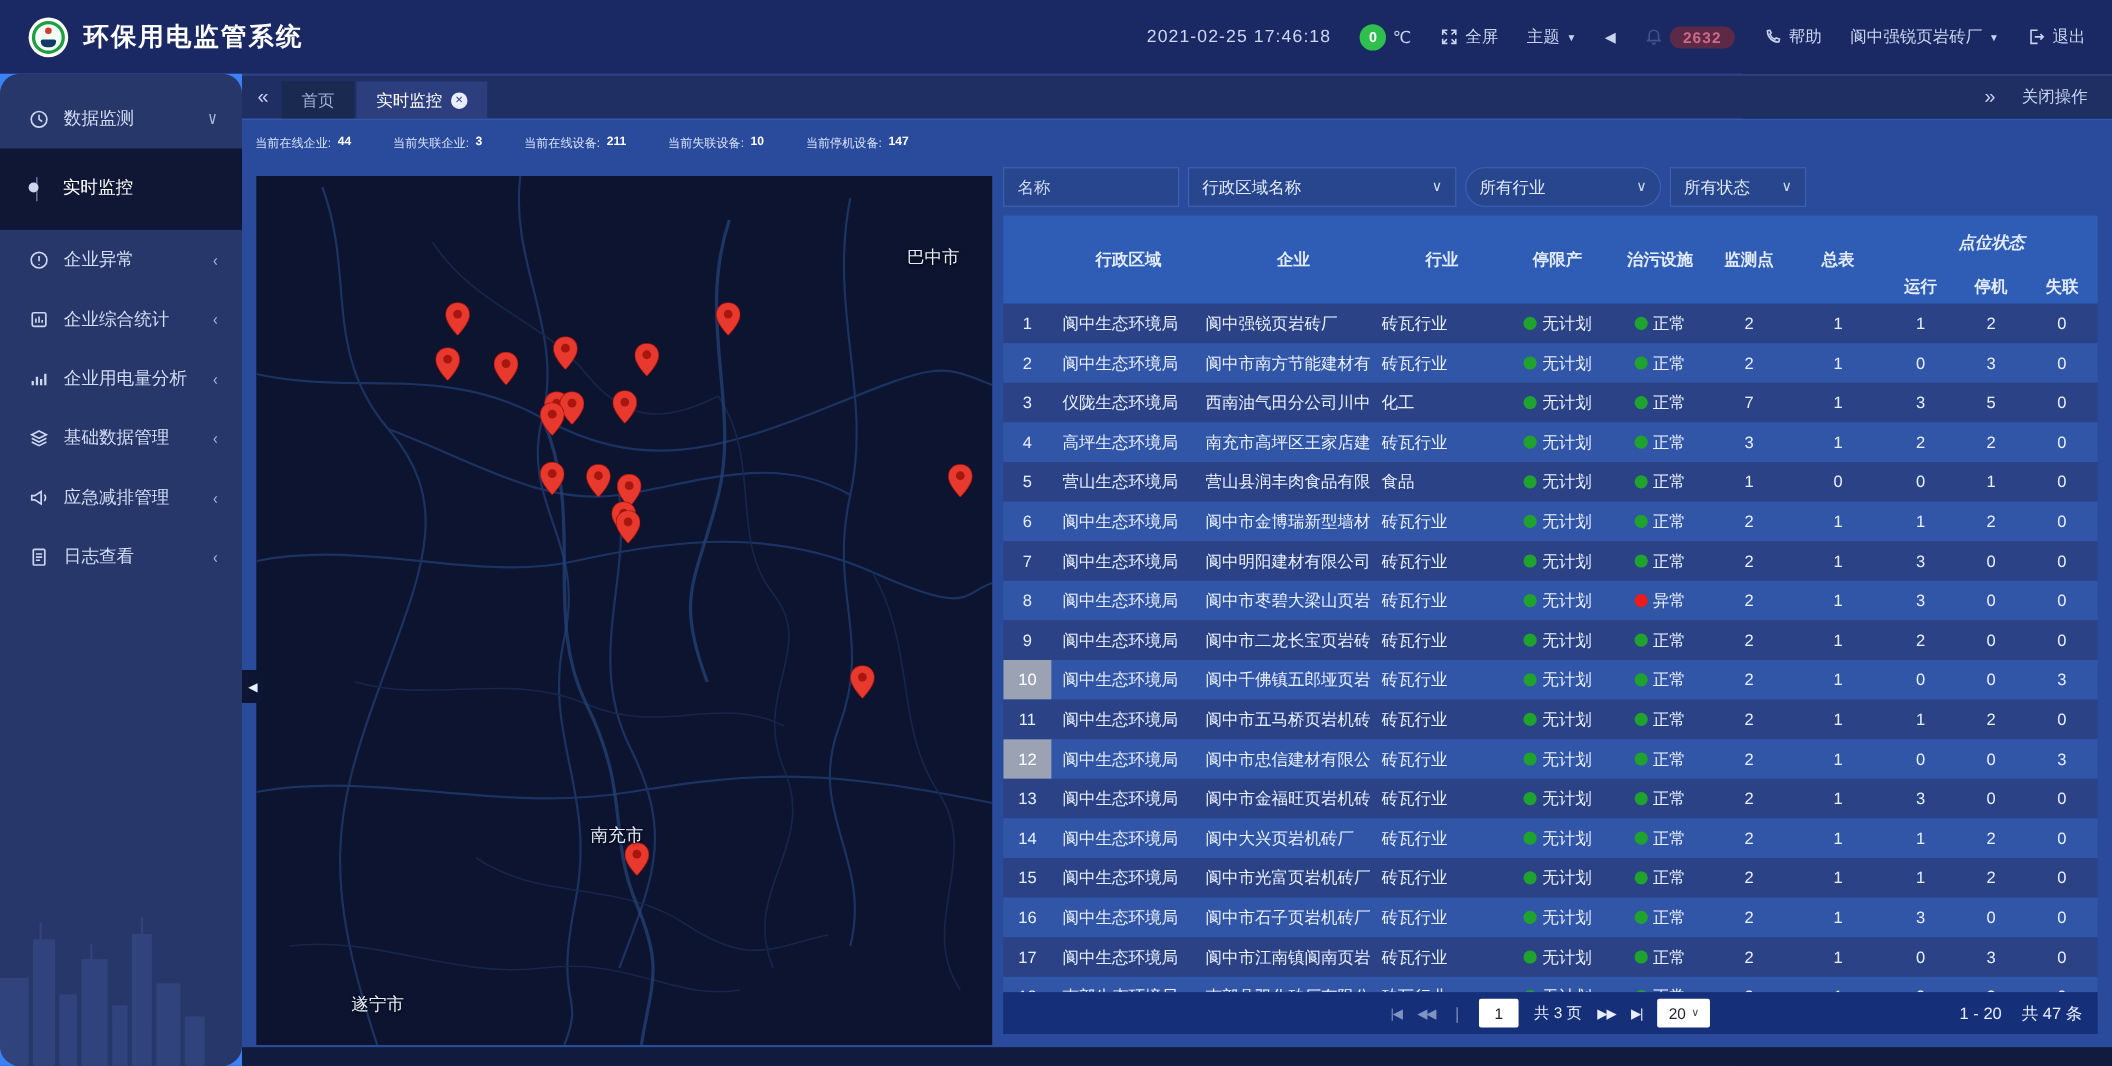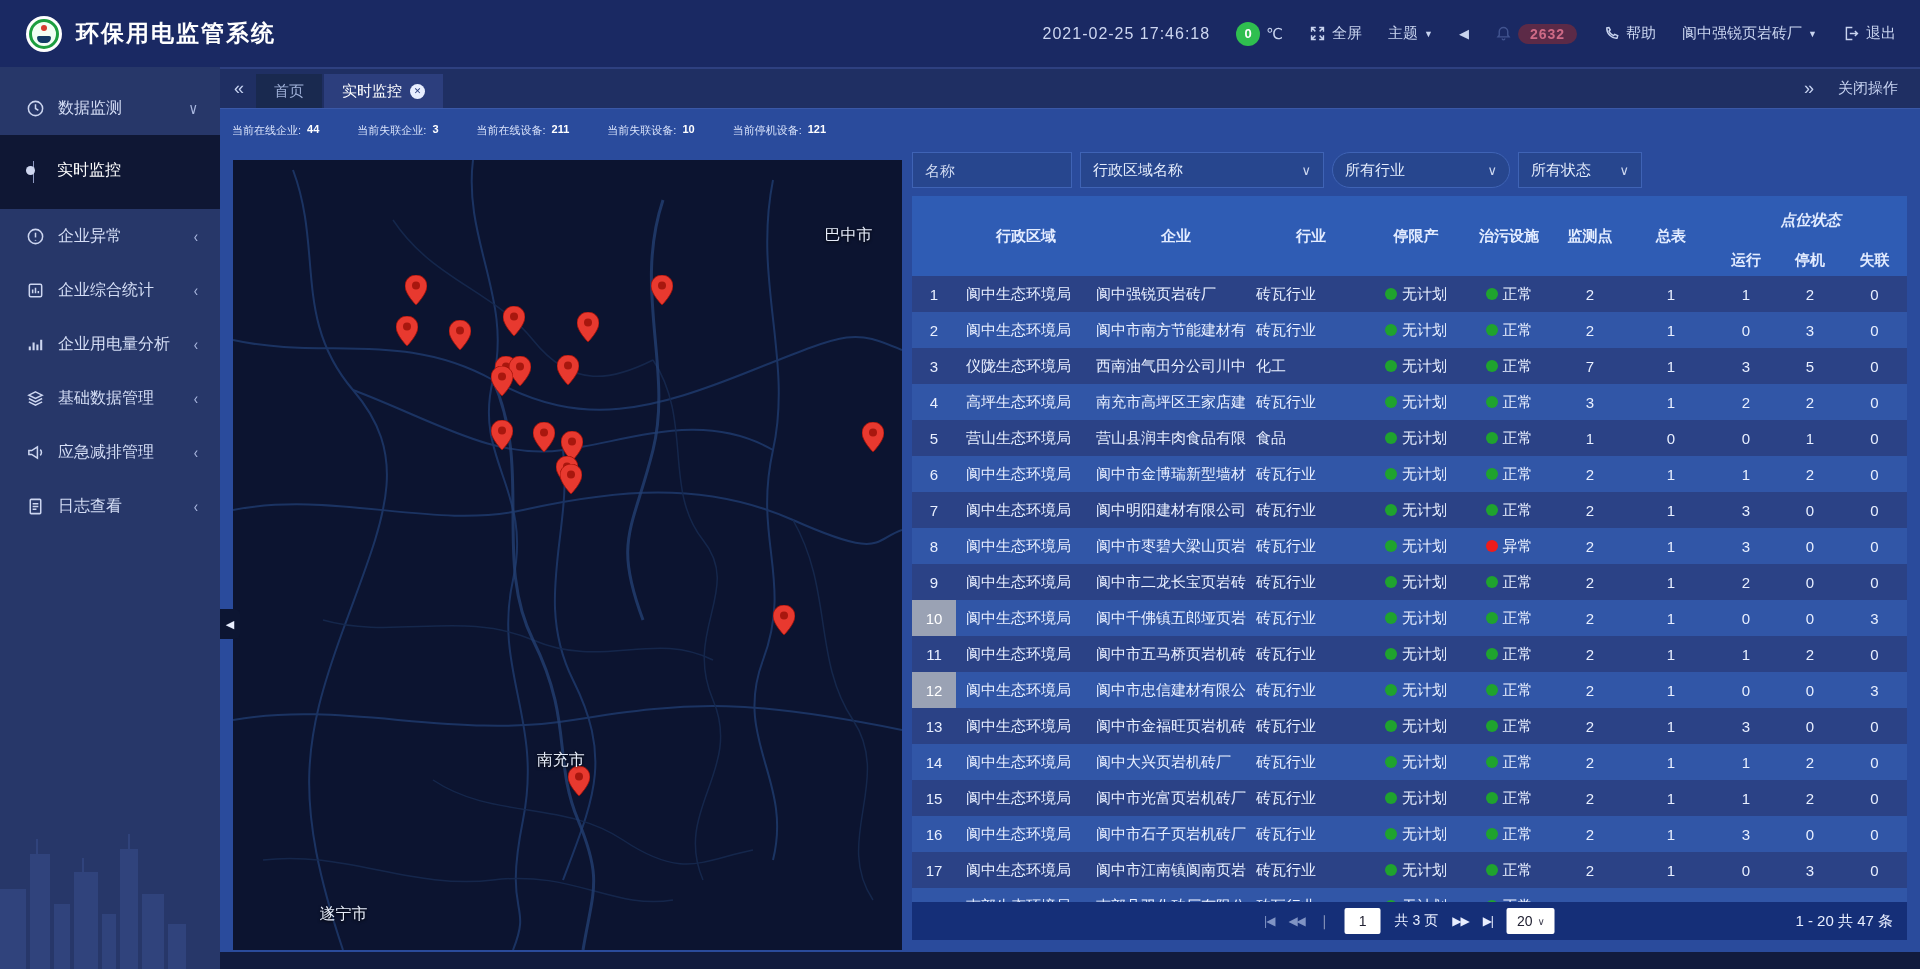--- a/index.html
+++ b/index.html
@@ -28,21 +28,21 @@
     display:flex; align-items:center; justify-content:center; font-size:13px; font-weight:bold; }
   .caret { font-size:9px; color:#c9d4ef; }
   .notif-pill { background:#5c2a47; color:#cf6a86; font-weight:bold; border-radius:11px;
     padding:2px 12px; font-size:14px; letter-spacing:1px; }
   .ticon { width:17px; height:17px; stroke:#c9d4ef; fill:none; stroke-width:1.7; }
   .ticon.faint { stroke:#41538f; }
   .speaker-glyph { font-size:13px; color:#c9d4ef; }
 
   
   .sidebar { position:absolute; left:0; top:67px; width:220px; height:902px;
-    background:#273769; z-index:20; overflow:hidden; }
+    background:#273769; z-index:20; overflow:hidden;border-radius:18px; }
   .menu { padding-top:14px; }
   .menu-item { height:54px; display:flex; align-items:center; gap:13px; padding:0 22px 0 26px;
     color:#d4ddf5; font-size:16px; cursor:pointer; }
   .menu-item .micon { width:19px; height:19px; stroke:#cdd6f0; fill:none; stroke-width:1.6; flex:0 0 19px; }
   .menu-item .mlabel { flex:1; white-space:nowrap; }
   .menu-item .mchev { font-size:13px; color:#aab8e0; transform:scaleY(1.2); }
   .submenu { background:#0f1734; position:relative; padding:10px 0 14px 0; }
   .submenu::before { content:""; position:absolute; left:33px; top:26px; bottom:26px;
     width:1px; background:#8d98c0; }
   .submenu-item { height:50px; display:flex; align-items:center; gap:22px; padding-left:26px;
@@ -128,21 +128,21 @@
     align-items:center; gap:14px; }
   .pg-ico { font-size:12px; letter-spacing:-1px; cursor:pointer; }
   .pg-ico.disabled { color:#8094c4; }
   .pg-sep { color:rgba(255,255,255,.45); }
   .page-input { width:36px; height:26px; background:#fff; border:none; border-radius:2px;
     text-align:center; color:#223; font-size:14px; font-family:inherit; }
   .size-select { min-width:48px; height:26px; background:#fff; border-radius:2px; color:#223;
     display:flex; align-items:center; justify-content:center; gap:5px; padding:0 6px; cursor:pointer; }
   .size-select .chev { font-size:10px; color:#445; }
   .pager-summary { position:absolute; right:14px; font-size:15px; white-space:nowrap; }
-  .pager-summary span { }
+  .pager-summary span { margin-left:14px; }
 </style>
 </head>
 <body>
 
 <div class="app">
 
   <header class="topbar">
     <div class="brand">
       <span class="logo">
           <span class="logo-inner"></span>
@@ -307,21 +307,21 @@
           <div class="stat">
             <span>当前在线设备:</span>
             <b>211</b>
           </div>
           <div class="stat">
             <span>当前失联设备:</span>
             <b>10</b>
           </div>
           <div class="stat">
             <span>当前停机设备:</span>
-            <b>121</b>
+            <b>147</b>
           </div>
         </div>
 
       <div class="body-row">
 
         <div class="map">
           <svg class="roads" width="669" height="790" viewBox="0 0 669 790">
             <g fill="none" stroke="#1d3768" stroke-width="2" opacity="0.9">
               <path d="M60 10 C 90 90, 60 160, 120 230 S 150 360, 110 470 S 60 640, 110 790"></path>
               <path d="M240 0 C 230 80, 280 140, 260 220 S 300 330, 280 420 S 310 560, 290 660 S 300 740, 280 790"></path>

